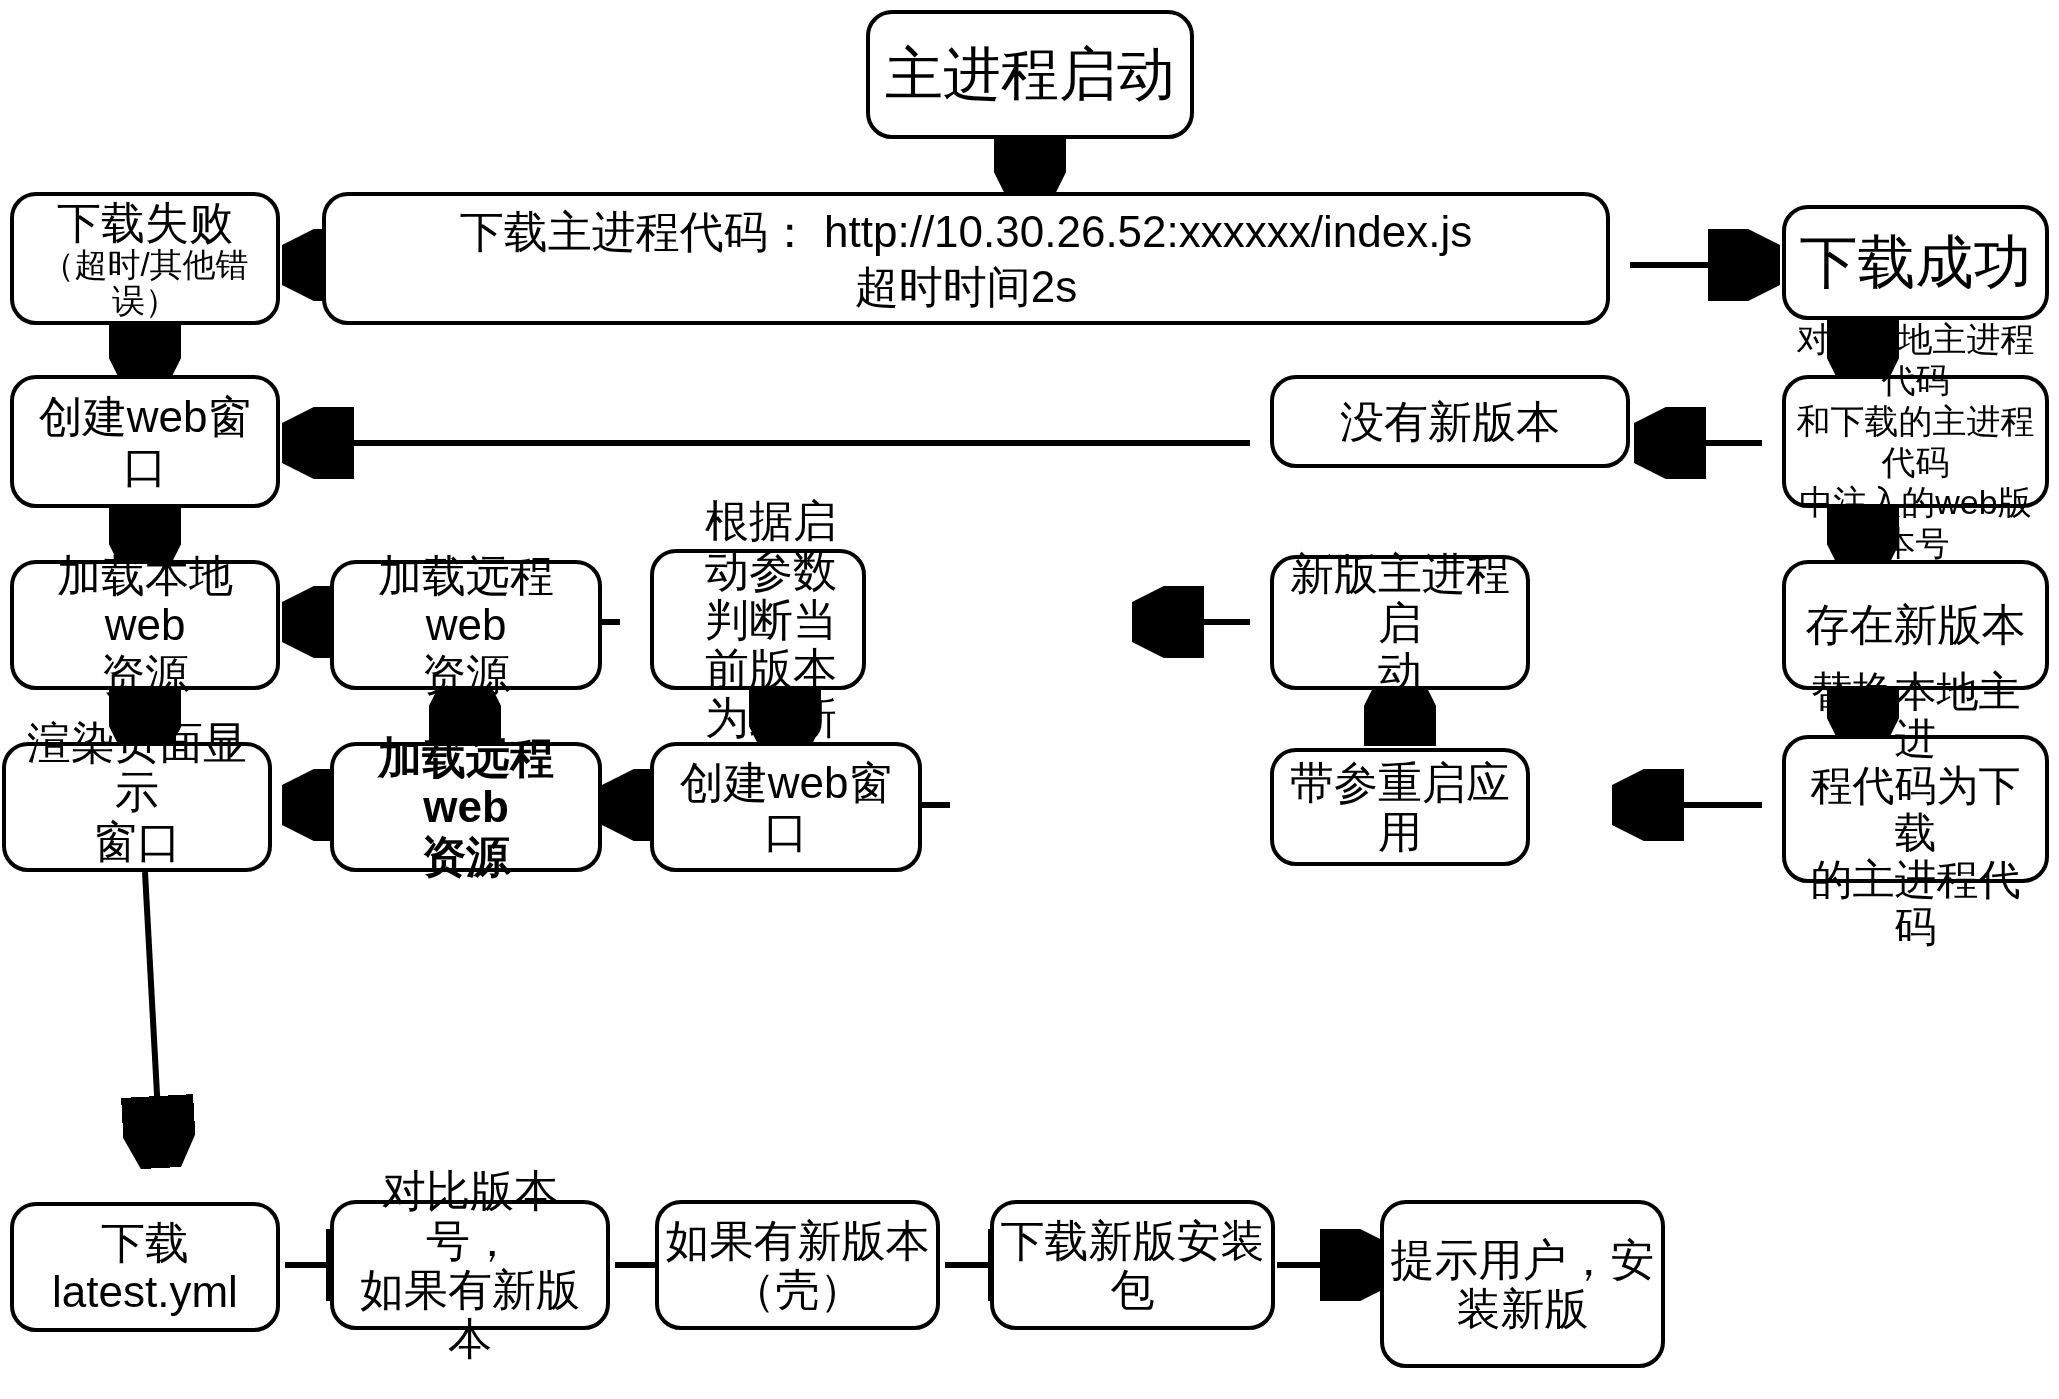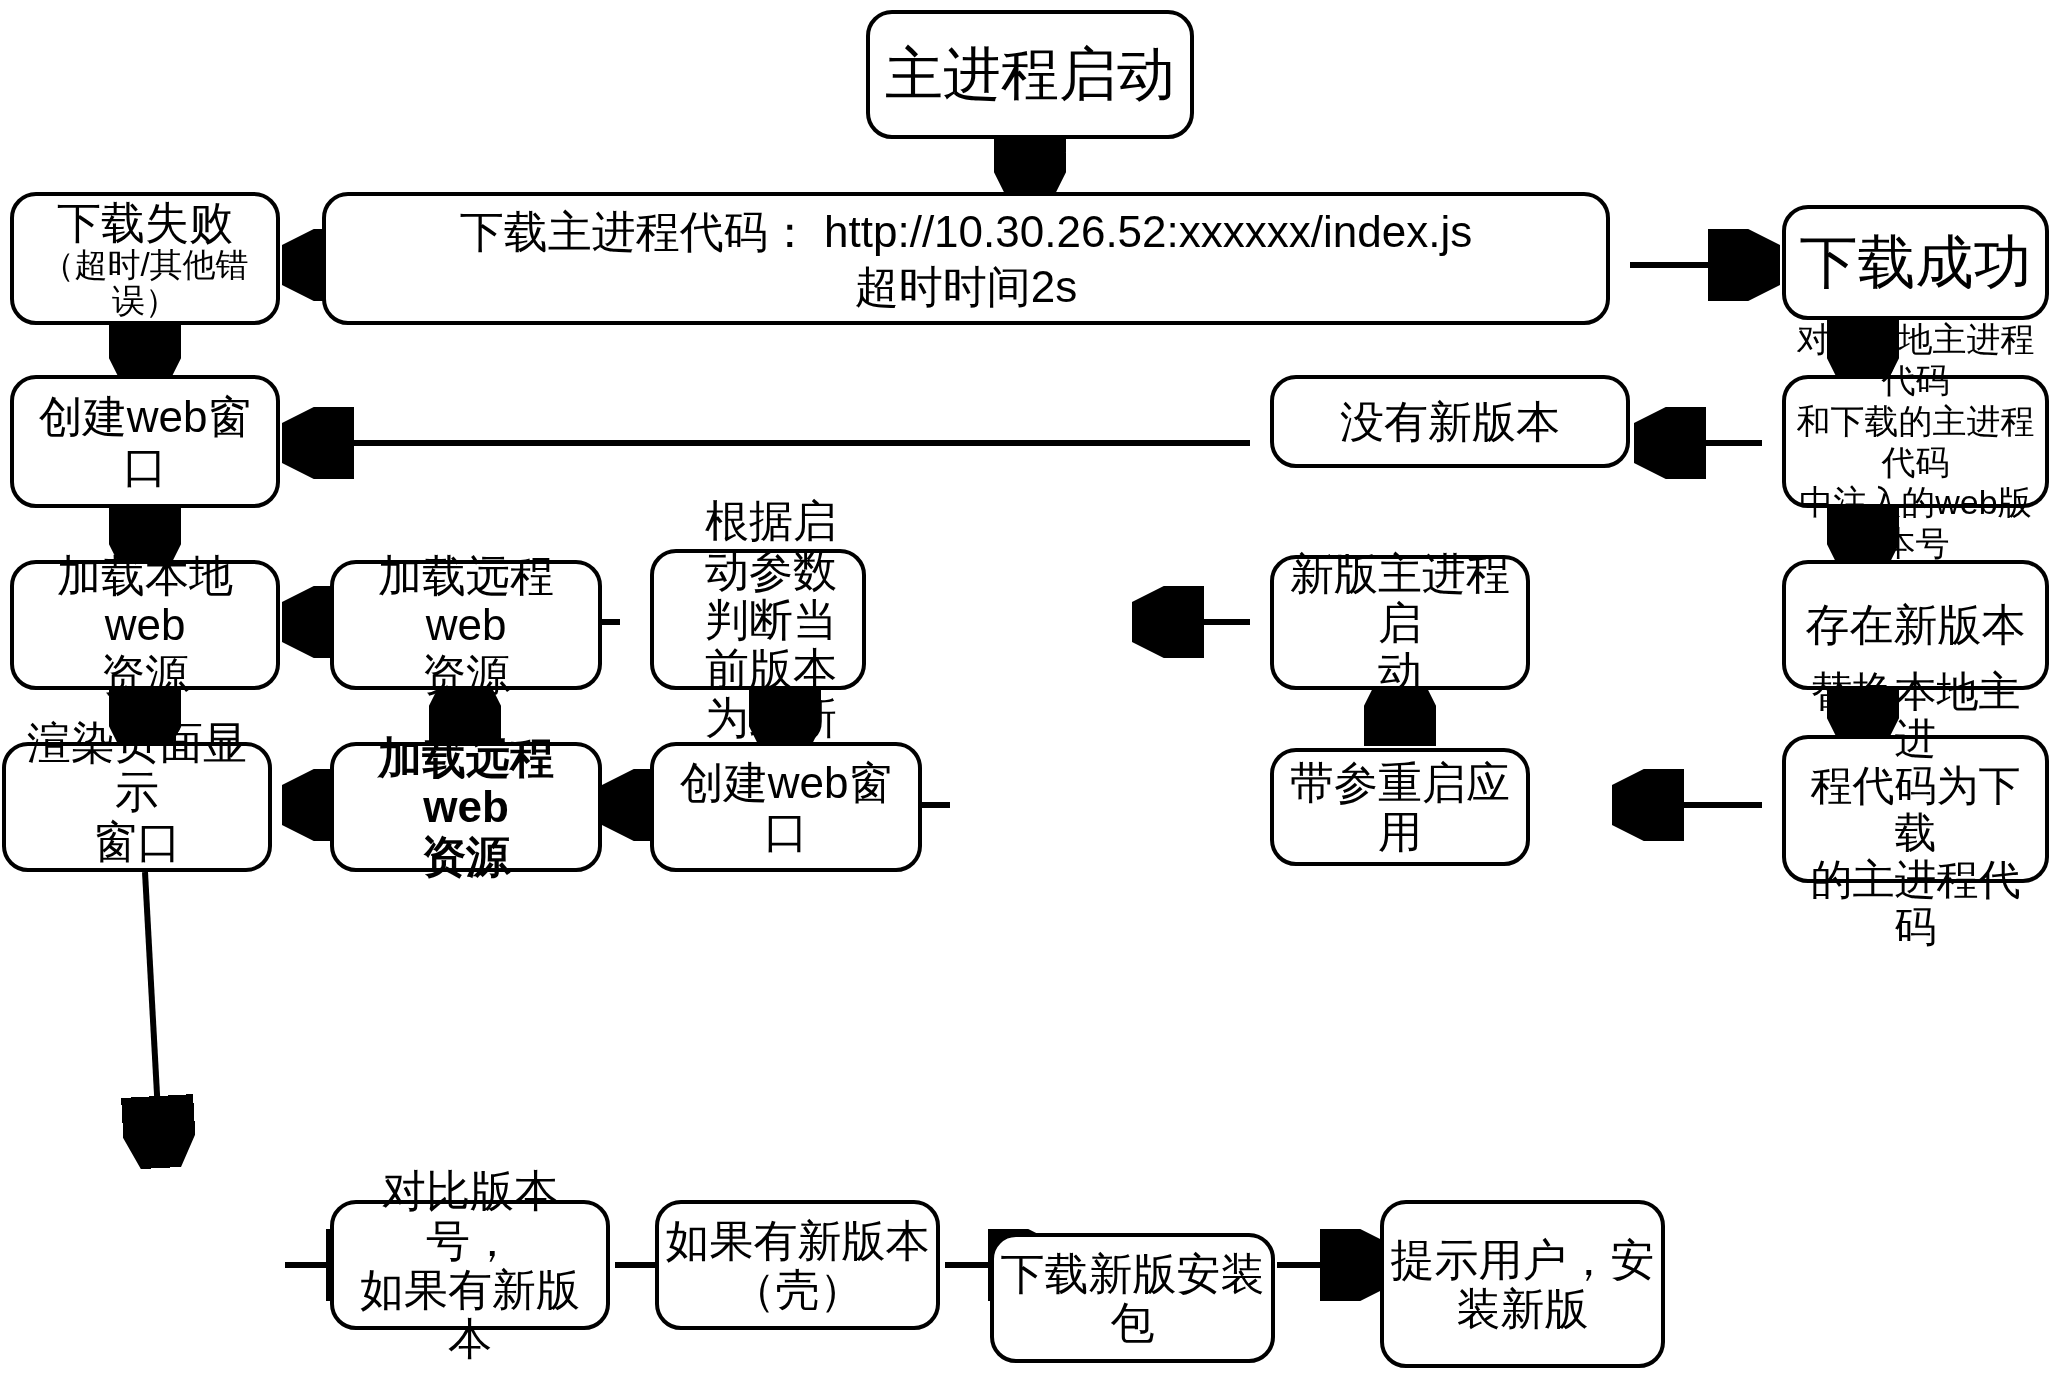--- a/index.html
+++ b/index.html
@@ -187,32 +187,35 @@
   <div class="node fs44" style="left:1270px; top:748px; width:260px; height:118px;text-align:center;">
     <span class="t">带参重启应用</span>
   </div>
 
   <div class="node fs42" style="left:1782px; top:735px; width:267px; height:148px; line-height:1.12;">
     <span class="t">替换本地主进
 程代码为下载
 的主进程代码</span>
   </div>
 
+  <div class="node fs44" style="left:10px; top:1202px; width:270px; height:130px;">
+    <span class="t">下载latest.yml</span>
+  </div>
 
   <div class="node fs44" style="left:330px; top:1200px; width:280px; height:130px;">
     <span class="t">对比版本号，
 如果有新版本</span>
   </div>
 
   <div class="node fs44" style="left:655px; top:1200px; width:285px; height:130px;">
     <span class="t">如果有新版本
 （壳）</span>
   </div>
 
-  <div class="node fs44" style="left:990px; top:1200px; width:285px; height:130px;margin-top:33px;">
+  <div class="node fs44" style="left:990px; top:1200px; width:285px; height:130px;">
     <span class="t">下载新版安装
 包</span>
   </div>
 
   <div class="node fs44" style="left:1380px; top:1200px; width:285px; height:168px;">
     <span class="t">提示用户，安
 装新版</span>
   </div>
 
 </div>

